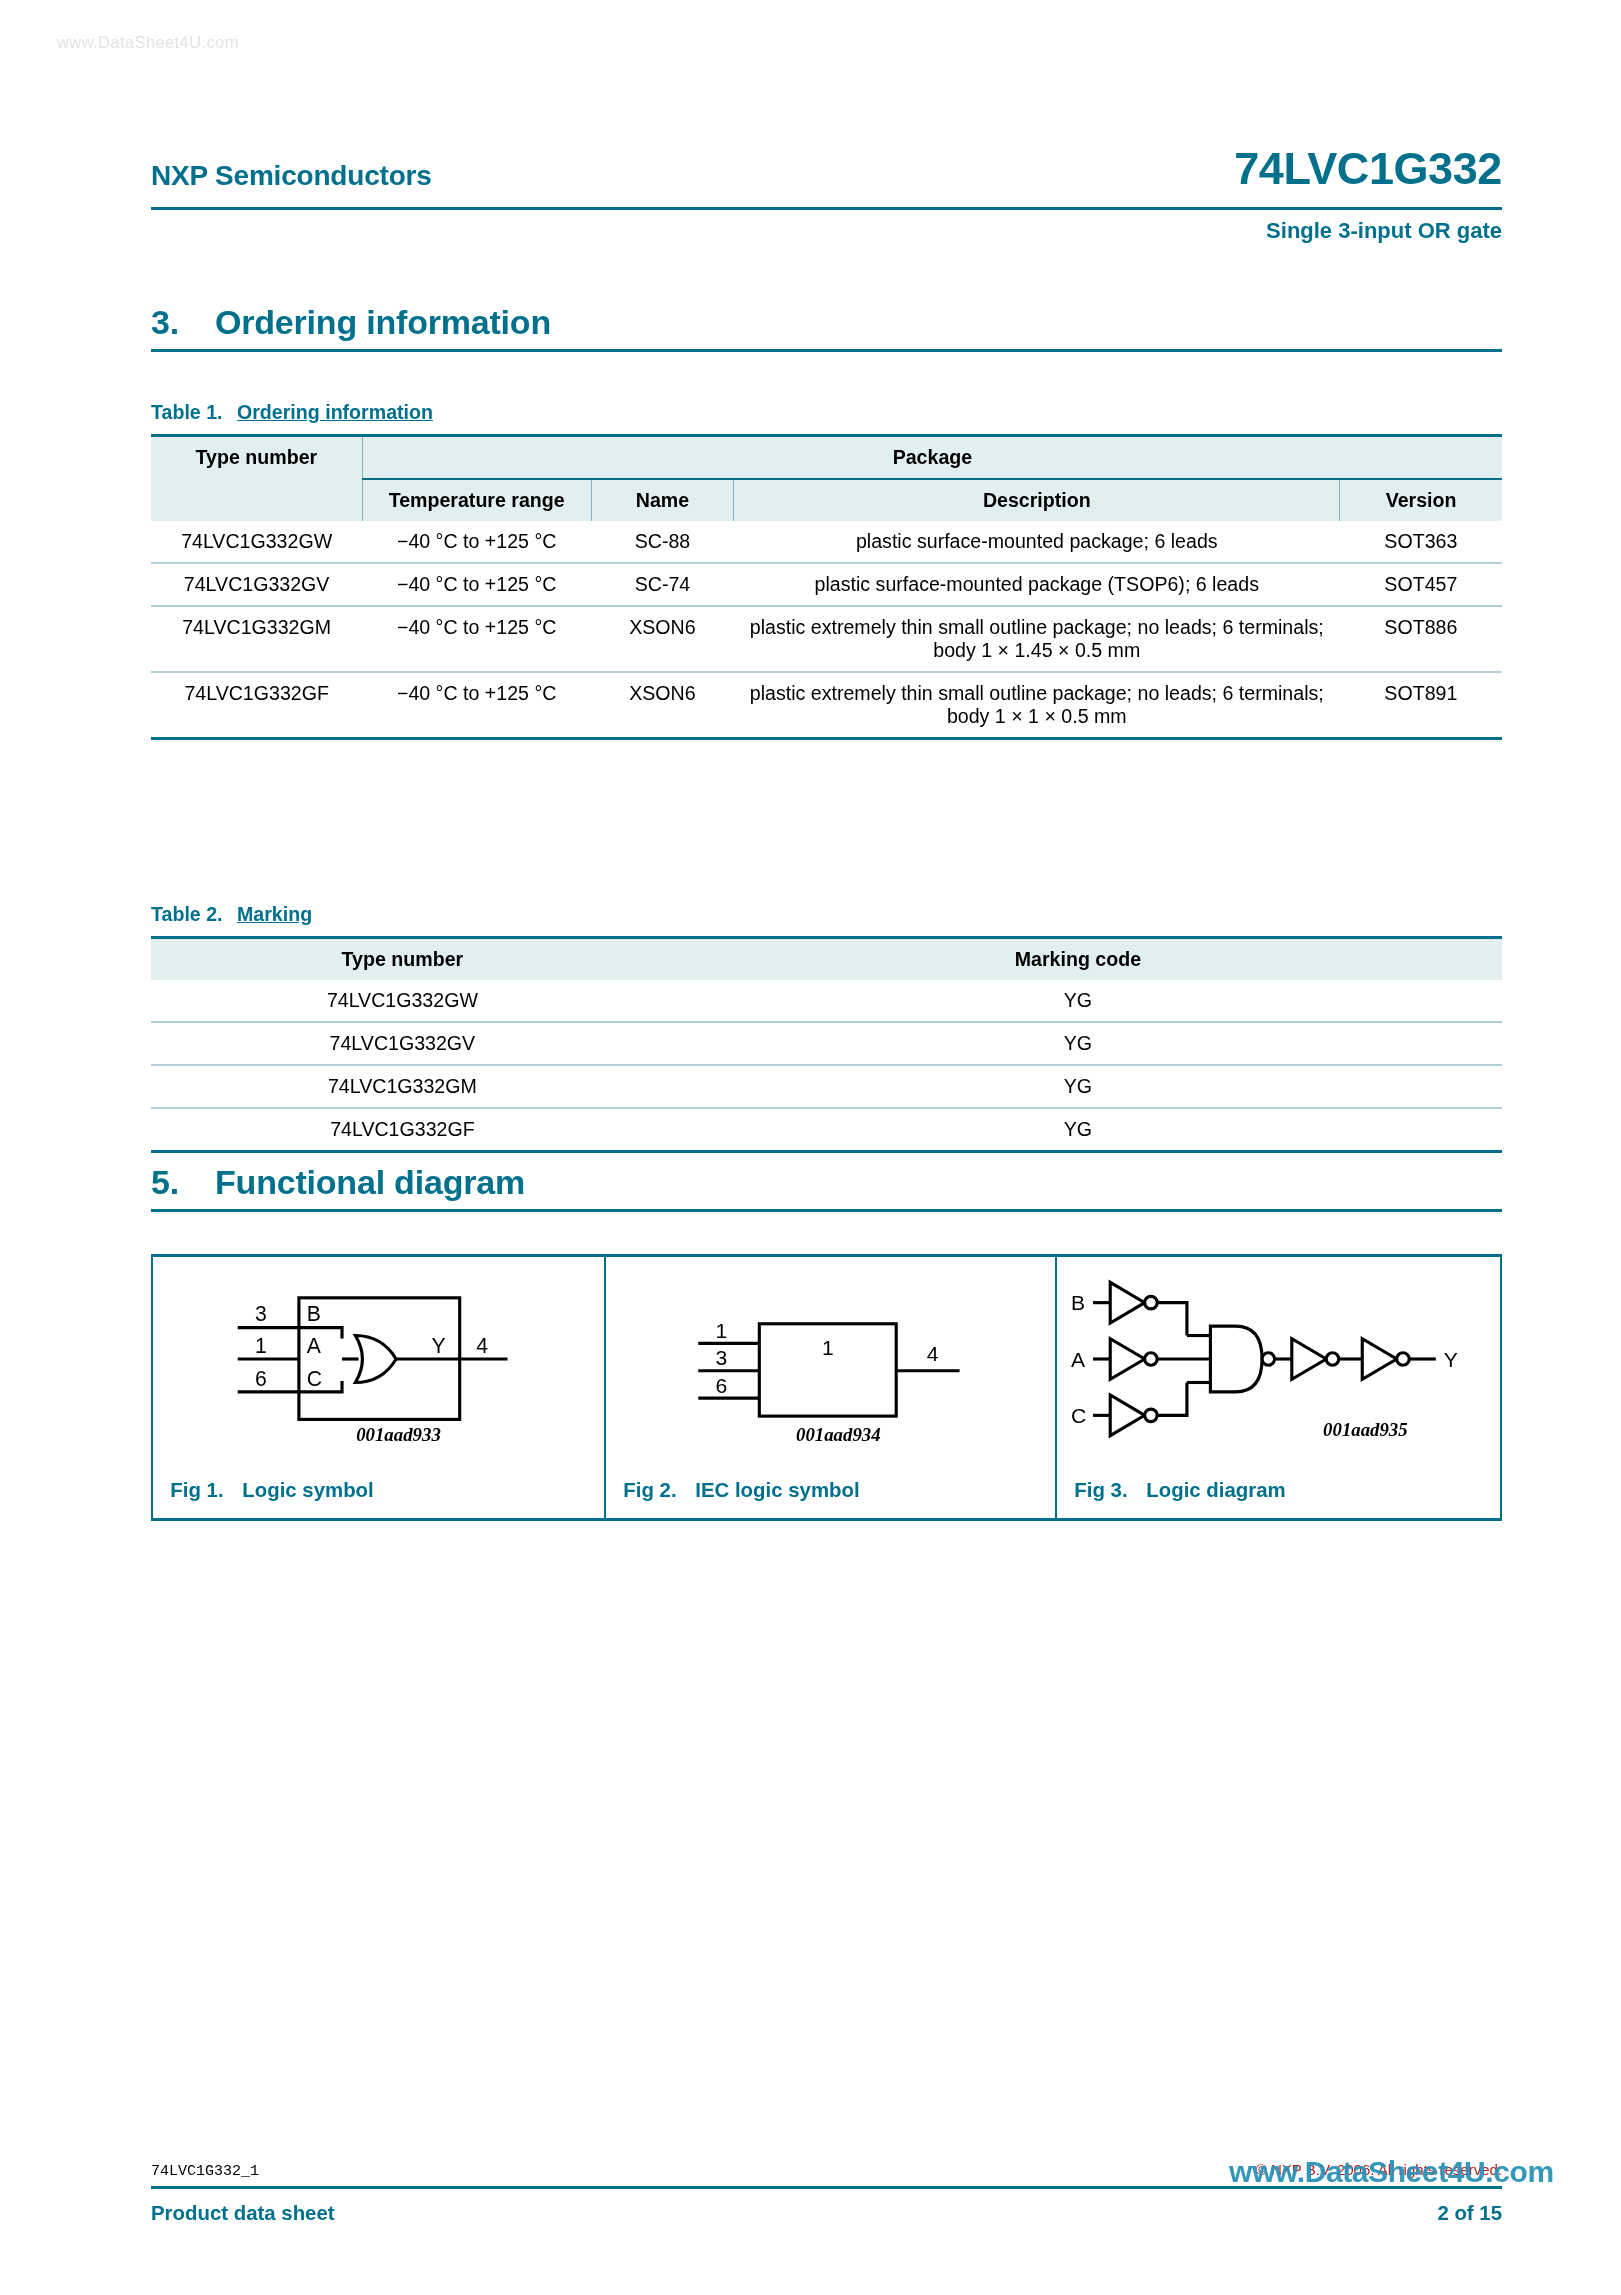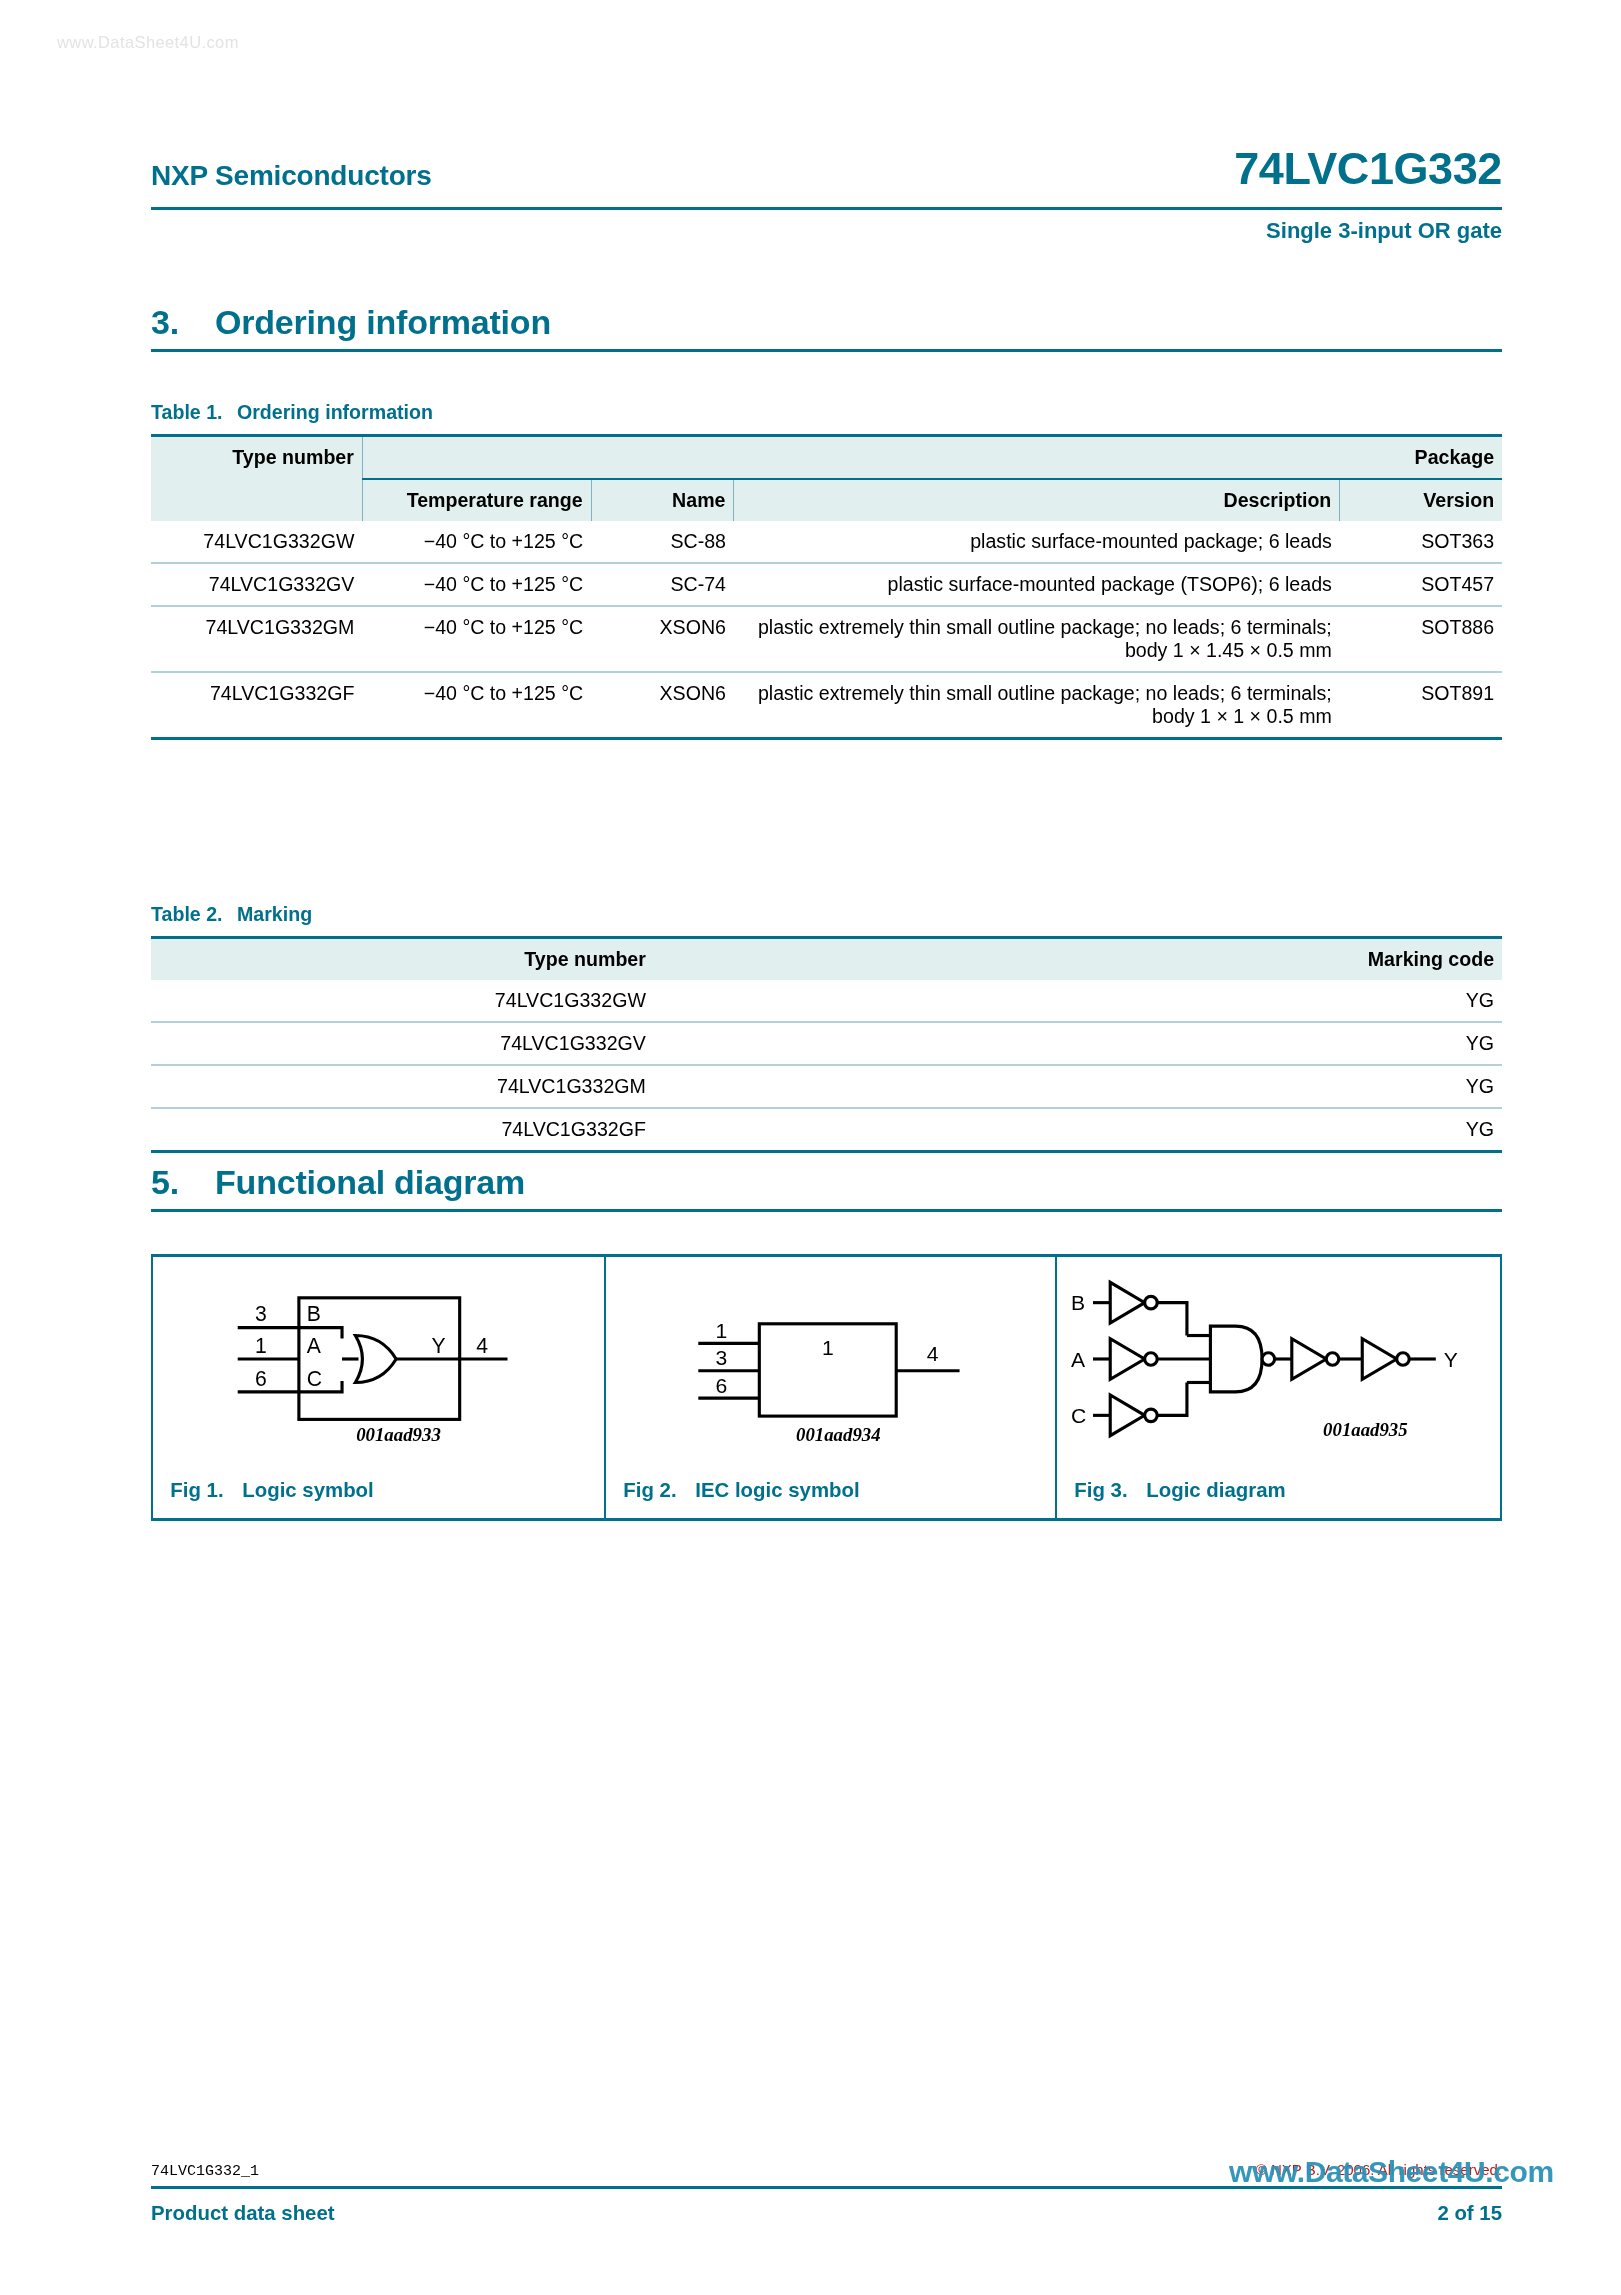--- a/index.html
+++ b/index.html
@@ -107,36 +107,37 @@
   }
 
   
   .tbl-cap {
     position: absolute;
     left: 135px;
     font-size: 19.6px;
     font-weight: bold;
     color: #00708c;
     white-space: nowrap;
+    text-decoration: underline;
   }
   .tbl-cap .cap-num {
     display: inline-block;
     width: 86px;
   }
 
   
   table.dt {
     position: absolute;
     left: 135px;
     width: 1351px;
     border-collapse: collapse;
     font-size: 19.6px;
   }
   table.dt td, table.dt th {
-    text-align: right;
+    text-align: center;
     vertical-align: top;
     font-weight: normal;
     padding: 8.6px 7.9px 9.4px 7.9px;
   }
   table.dt thead th {
     background: #e2efef;
     font-weight: bold;
     font-size: 19.6px;
   }
   .hd-top-line { border-top: 3.1px solid #00708c; }

